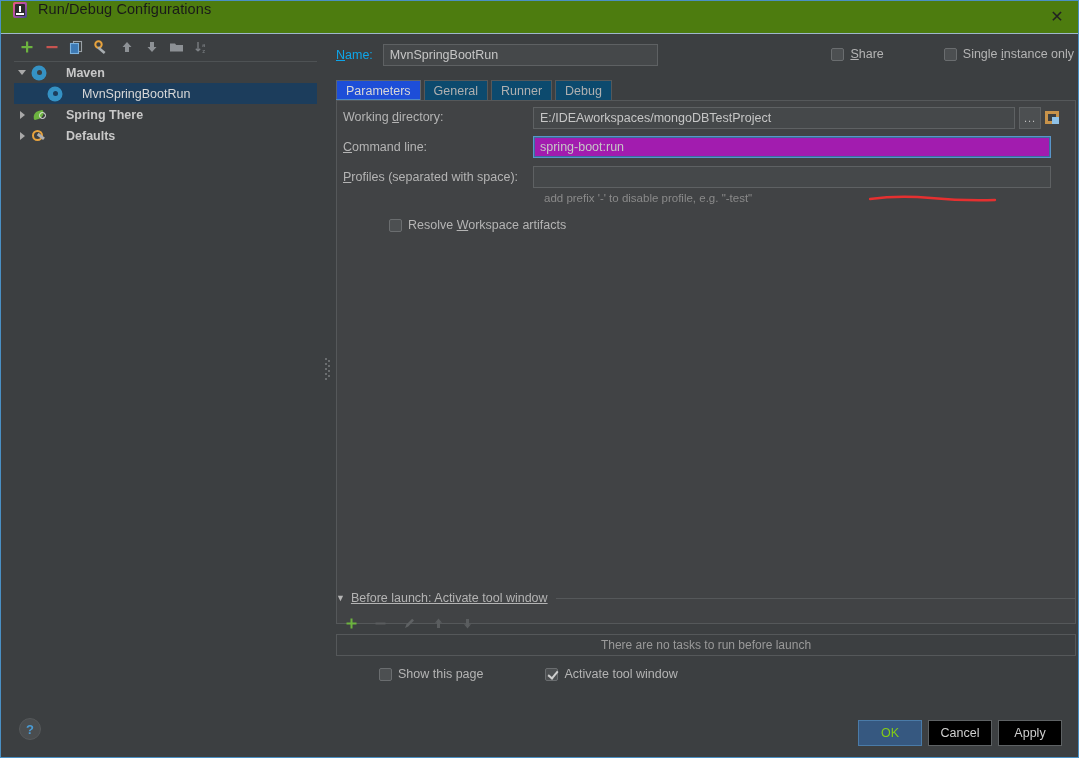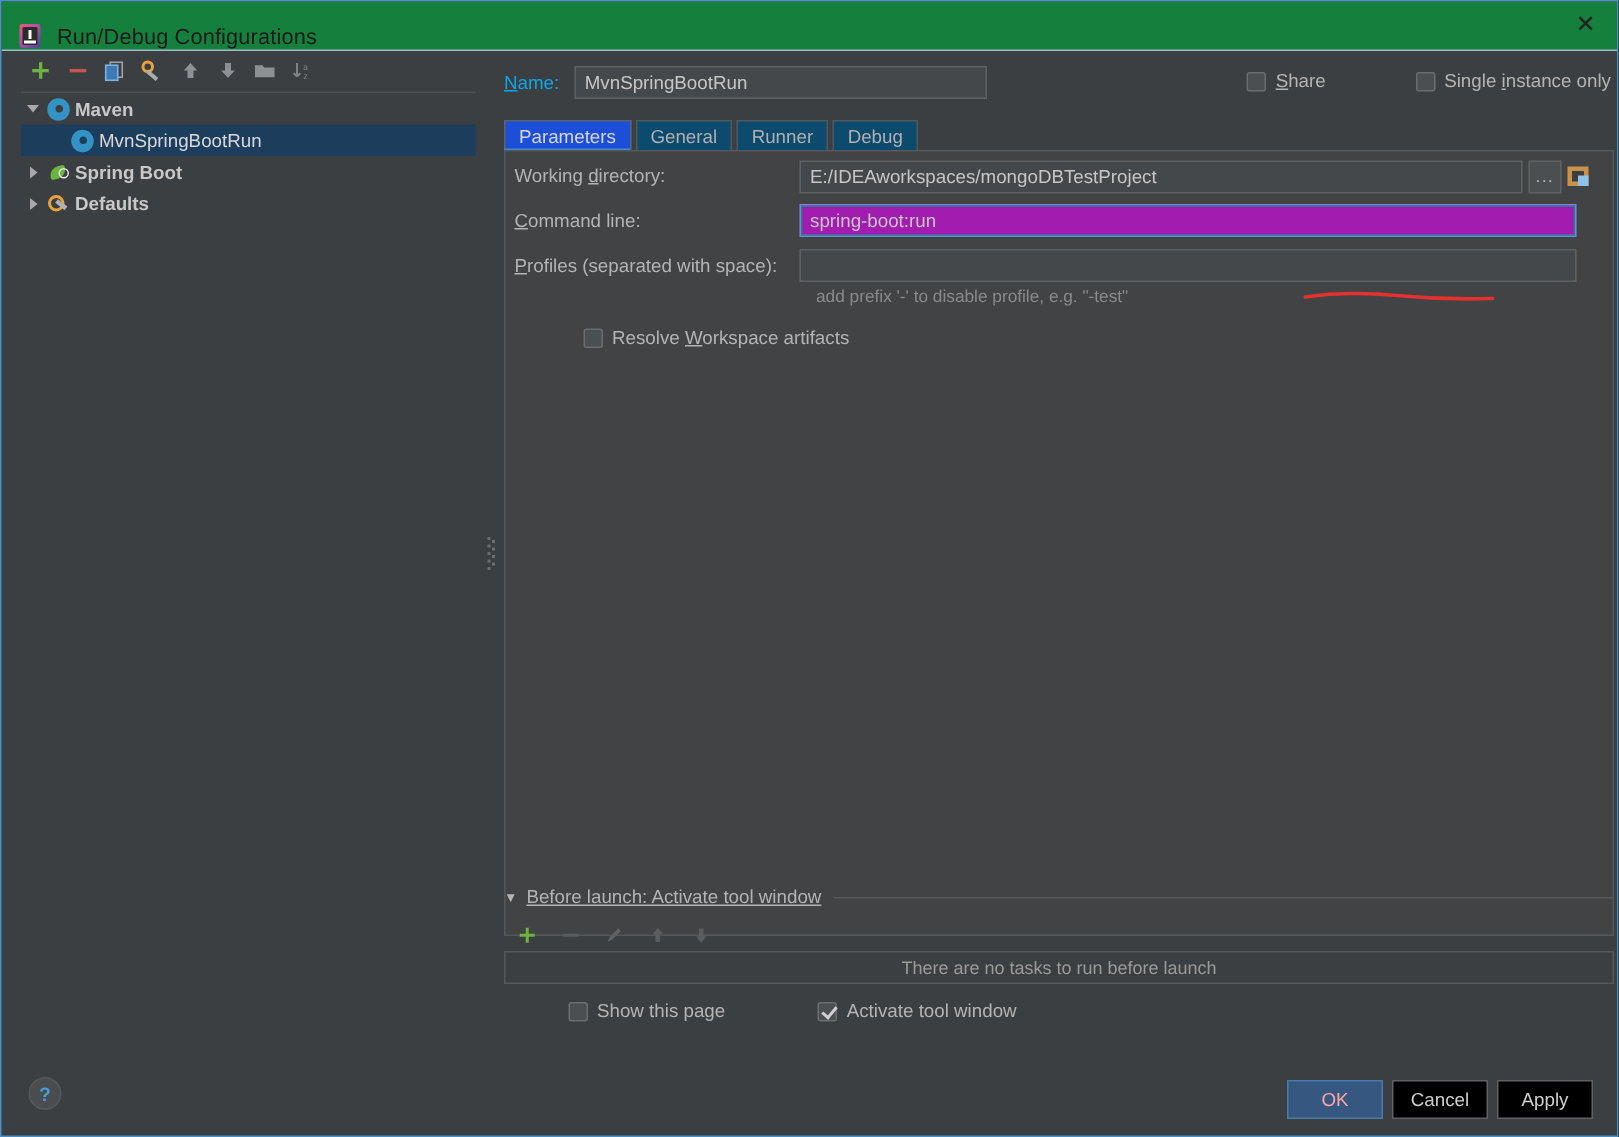--- a/index.html
+++ b/index.html
@@ -19,25 +19,25 @@
     box-sizing: border-box;
     overflow: hidden;
   }
 
   
   .titlebar {
     position: absolute;
     left: 0; top: 0;
     width: 1079px;
     height: 33px;
-    background: #15803d;
+    background: #4d7c0f;
     border-bottom: 1px solid #9fb8cc;
     box-sizing: border-box;
     display: flex;
-    align-items: flex-end;
+    align-items: flex-start;
   }
   .title-icon {
     width: 18px; height: 18px;
     margin-left: 10px;
     position: relative;
     flex: none;
   }
   .title-icon .ij-sq {
     position: absolute; left: 2px; top: 1px;
     width: 14px; height: 16px;
@@ -194,21 +194,21 @@
     border: 2px solid #e8a33d;
   }
   .wrench::after {
     content: "";
     position: absolute;
     left: 5px; top: 5px;
     width: 8px; height: 2.5px;
     background: #b0b0b0;
     transform: rotate(38deg);
   }
-  .titem-label { padding-left: 2px; }
+  .titem-label { padding-left: 2px; margin-left: 16px; }
 
   
   .splitter {
     position: absolute;
     left: 322px; top: 355px;
     width: 7px; height: 28px;
     cursor: col-resize;
   }
   .splitter i {
     position: absolute;
@@ -457,21 +457,21 @@
     font-family: "Liberation Sans", sans-serif;
     background: #000000;
     border: 1px solid #5e6264;
     color: #cfcfcf;
     cursor: pointer;
     box-sizing: border-box;
   }
   .dlg-btn.primary {
     background: #365880;
     border-color: #4a7ba8;
-    color: #fca5a5;
+    color: #84cc16;
   }
   .watermark {
     position: absolute;
     right: 4px; top: 727px;
     font-size: 18px;
     color: #e9e9e9;
     opacity: .92;
     letter-spacing: .2px;
     white-space: nowrap;
     text-shadow: 0 0 2px rgba(0,0,0,.45);
@@ -561,21 +561,21 @@
         <div class="titem-label">MvnSpringBootRun</div>
       </div>
 
       <div class="tree-row group">
         <div class="tw">
             <div class="arrow-right"></div>
           </div>
         <div class="titem-icon">
             <div class="leaf"></div>
           </div>
-        <div class="titem-label">Spring Boot</div>
+        <div class="titem-label">Spring There</div>
       </div>
 
       <div class="tree-row group">
         <div class="tw">
             <div class="arrow-right"></div>
           </div>
         <div class="titem-icon">
             <div class="wrench"></div>
           </div>
         <div class="titem-label">Defaults</div>

